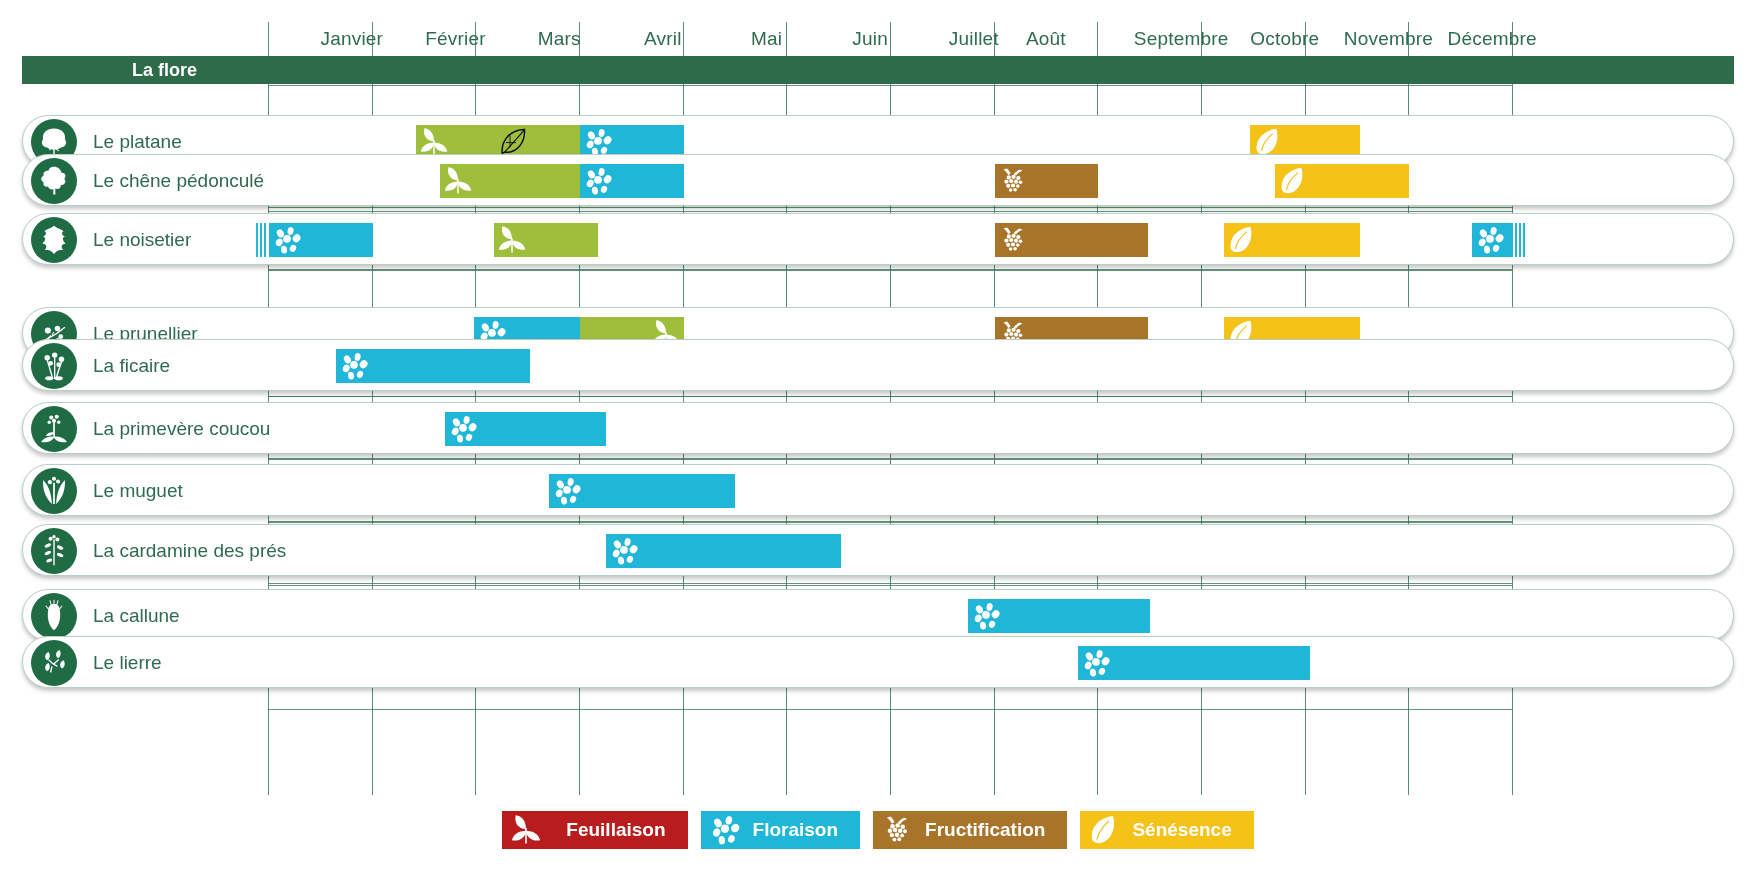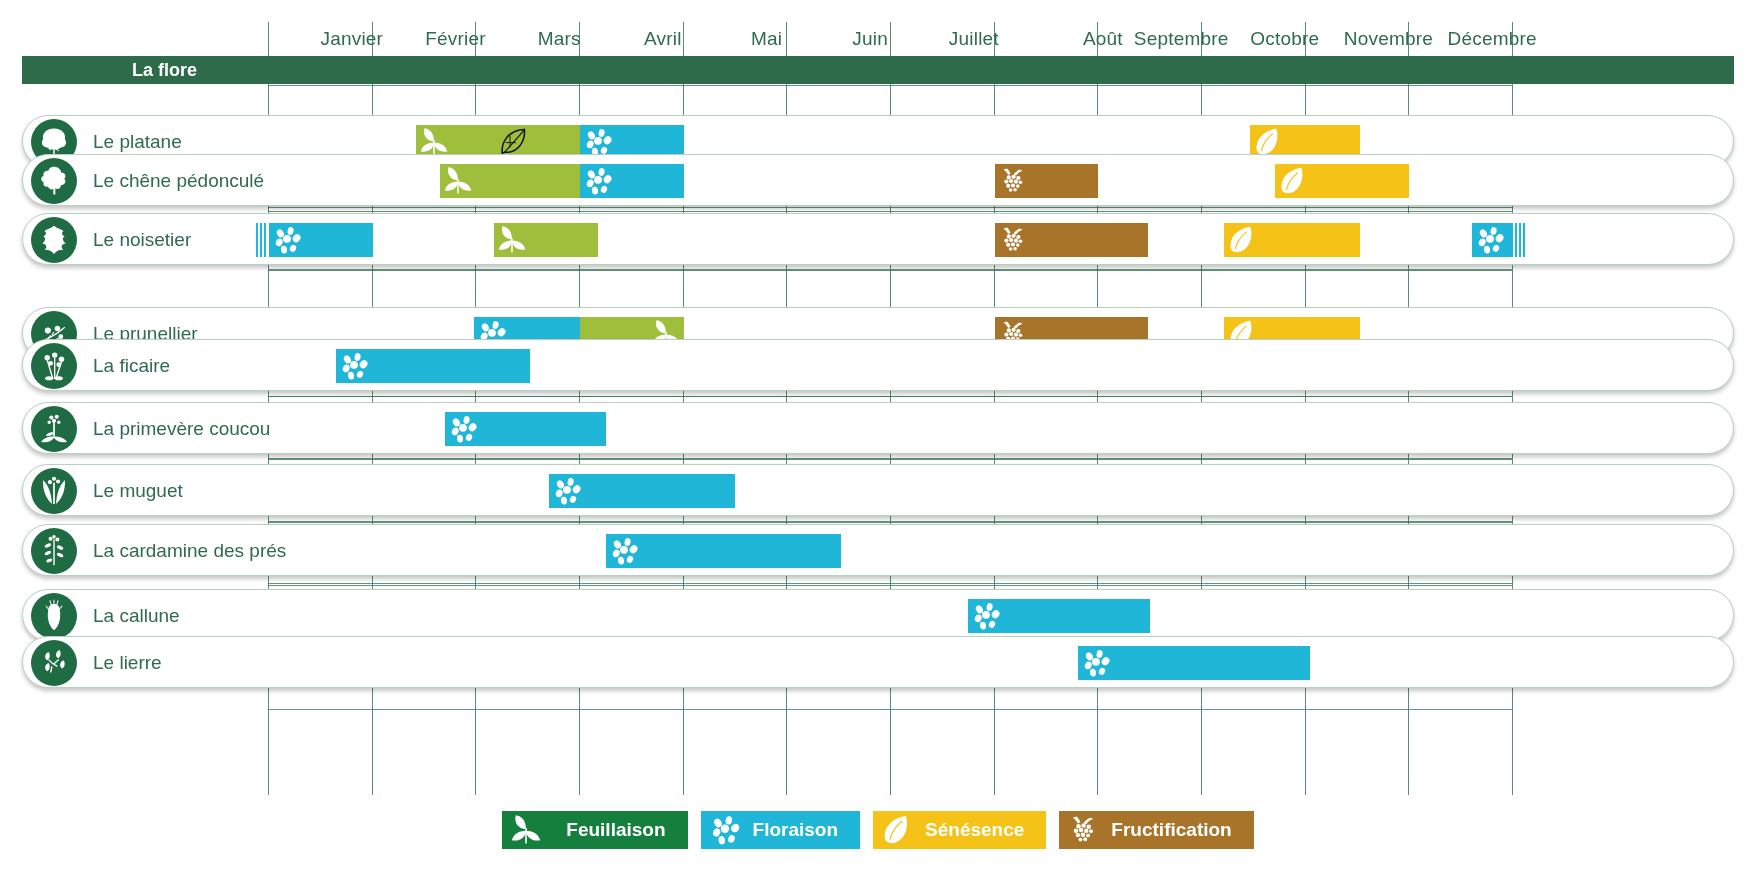--- a/index.html
+++ b/index.html
@@ -209,21 +209,21 @@
     </div>
 
   <div id="month-header">
       <div class="month-cell" style="left: 268px; width: 103.667px;">Janvier</div>
       <div class="month-cell" style="left: 371.667px; width: 103.667px;">Février</div>
       <div class="month-cell" style="left: 475.333px; width: 103.667px;">Mars</div>
       <div class="month-cell" style="left: 579px; width: 103.667px;">Avril</div>
       <div class="month-cell" style="left: 682.667px; width: 103.667px;">Mai</div>
       <div class="month-cell" style="left: 786.333px; width: 103.667px;">Juin</div>
       <div class="month-cell" style="left: 890px; width: 103.667px;">Juillet</div>
-      <div class="month-cell" style="left: 1019px; width: 103.667px;">Août</div>
+      <div class="month-cell" style="left: 962px; width: 103.667px;">Août</div>
       <div class="month-cell" style="left: 1097.33px; width: 103.667px;">Septembre</div>
       <div class="month-cell" style="left: 1201px; width: 103.667px;">Octobre</div>
       <div class="month-cell" style="left: 1304.67px; width: 103.667px;">Novembre</div>
       <div class="month-cell" style="left: 1408.33px; width: 103.667px;">Décembre</div>
     </div>
 
   <div id="title-band">
     <span class="title-text">La flore</span>
   </div>
 
@@ -653,47 +653,40 @@
                 <ellipse cx="24" cy="58" rx="11" ry="13" fill="#ffffff" transform="rotate(25 24 58)"></ellipse>
                 <ellipse cx="40" cy="82" rx="10" ry="13" fill="#ffffff" transform="rotate(-12 40 82)"></ellipse>
                 <ellipse cx="70" cy="78" rx="10" ry="12" fill="#ffffff" transform="rotate(28 70 78)"></ellipse>
               </svg></div>
           </div>
         </div>
       </div>
     </div>
 
   <div id="legend">
-      <div class="legend-item" style="background: #15803d; gap: 12px;">
+      <div class="legend-item" style="background: #b91c1c; gap: 12px;">
         <span class="lg-icon"><svg class="" viewBox="0 0 100 100" width="100%" height="100%" preserveAspectRatio="xMidYMid meet">
             <path fill="#ffffff" d="M50 92 L50 44" stroke="#ffffff" stroke-width="5"></path>
             <path fill="#ffffff" d="M50 48 C50 18 34 6 18 4 C12 28 26 46 50 48Z"></path>
             <path fill="#ffffff" d="M50 52 C26 52 10 64 6 82 C30 86 48 74 50 52Z"></path>
             <path fill="#ffffff" d="M50 52 C74 52 90 64 94 82 C70 86 52 74 50 52Z"></path>
           </svg></span>
         <span>Feuillaison</span>
       </div>
       <div class="legend-item" style="background: rgb(31, 182, 216);">
         <span class="lg-icon"><svg class="" viewBox="0 0 100 100" width="100%" height="100%" preserveAspectRatio="xMidYMid meet">
             <circle cx="50" cy="46" r="13" fill="#ffffff"></circle>
             <ellipse cx="28" cy="28" rx="11" ry="14" fill="#ffffff" transform="rotate(-30 28 28)"></ellipse>
             <ellipse cx="62" cy="20" rx="10" ry="13" fill="#ffffff" transform="rotate(12 62 20)"></ellipse>
             <ellipse cx="82" cy="44" rx="12" ry="14" fill="#ffffff" transform="rotate(40 82 44)"></ellipse>
             <ellipse cx="24" cy="58" rx="11" ry="13" fill="#ffffff" transform="rotate(25 24 58)"></ellipse>
             <ellipse cx="40" cy="82" rx="10" ry="13" fill="#ffffff" transform="rotate(-12 40 82)"></ellipse>
             <ellipse cx="70" cy="78" rx="10" ry="12" fill="#ffffff" transform="rotate(28 70 78)"></ellipse>
           </svg></span>
         <span>Floraison</span>
-      </div>
-      <div class="legend-item" style="background: rgb(245, 194, 23);">
-        <span class="lg-icon"><svg class="" viewBox="0 0 100 100" width="100%" height="100%" preserveAspectRatio="xMidYMid meet">
-            <path fill="#ffffff" d="M78 6 C32 12 8 44 12 76 C16 94 40 96 58 82 C80 64 86 32 78 6Z"></path>
-            <path fill="none" stroke="#f5c217" stroke-width="4" d="M66 22 C44 40 32 60 28 80"></path>
-          </svg></span>
-        <span>Sénésence</span>
       </div>
       <div class="legend-item" style="background: rgb(168, 116, 42);">
         <span class="lg-icon"><svg class="" viewBox="0 0 100 100" width="100%" height="100%" preserveAspectRatio="xMidYMid meet">
             <path fill="#ffffff" d="M30 8 C36 14 40 20 42 26 L34 30 C30 22 24 16 18 12Z"></path>
             <path fill="#ffffff" d="M72 12 C64 16 56 22 52 28 L60 32 C66 24 74 18 82 16Z"></path>
             <g fill="#ffffff">
               <circle cx="36" cy="38" r="7"></circle>
               <circle cx="52" cy="36" r="7"></circle>
               <circle cx="68" cy="40" r="7"></circle>
               <circle cx="28" cy="52" r="7"></circle>
@@ -702,15 +695,22 @@
               <circle cx="75" cy="54" r="6"></circle>
               <circle cx="34" cy="66" r="7"></circle>
               <circle cx="50" cy="65" r="7"></circle>
               <circle cx="66" cy="67" r="6"></circle>
               <circle cx="42" cy="80" r="6"></circle>
               <circle cx="57" cy="79" r="6"></circle>
             </g>
           </svg></span>
         <span>Fructification</span>
       </div>
+      <div class="legend-item" style="background: rgb(245, 194, 23);">
+        <span class="lg-icon"><svg class="" viewBox="0 0 100 100" width="100%" height="100%" preserveAspectRatio="xMidYMid meet">
+            <path fill="#ffffff" d="M78 6 C32 12 8 44 12 76 C16 94 40 96 58 82 C80 64 86 32 78 6Z"></path>
+            <path fill="none" stroke="#f5c217" stroke-width="4" d="M66 22 C44 40 32 60 28 80"></path>
+          </svg></span>
+        <span>Sénésence</span>
+      </div>
     </div>
 
 </div>
 
 </body></html>

